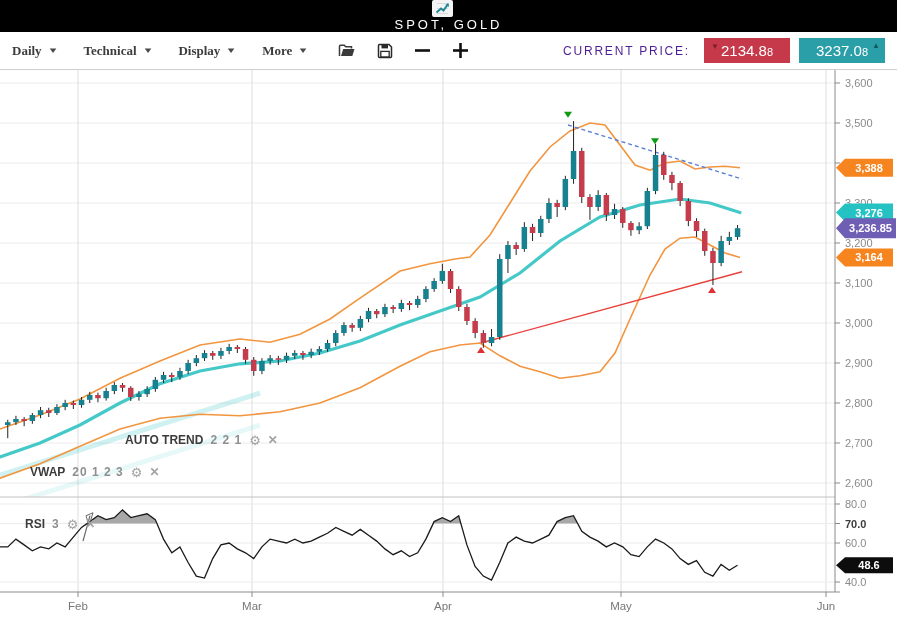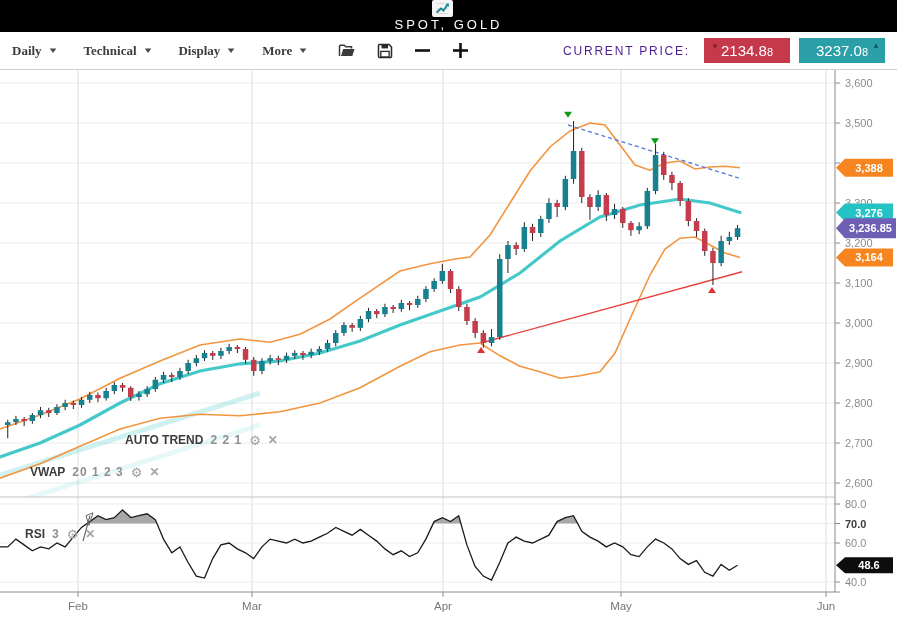--- a/index.html
+++ b/index.html
@@ -447,20 +447,20 @@
       <span class="ind-params">20 1 2 3</span>
       <span class="ind-gear">⚙</span>
       <span class="ind-close">✕</span>
     </div>
     <div class="ind-row" style="left:125px; top:363px;">
       <span class="ind-name">AUTO TREND</span>
       <span class="ind-params">2 2 1</span>
       <span class="ind-gear">⚙</span>
       <span class="ind-close">✕</span>
     </div>
-    <div class="ind-row" style="left:25px; top:457px;">
+    <div class="ind-row" style="left:25px; top:447px;">
       <span class="ind-name">RSI</span>
       <span class="ind-params">3</span>
       <span class="ind-gear">⚙</span>
       <span class="ind-close">✕</span>
     </div>
   </div>
 </div>
 
 </body></html>

